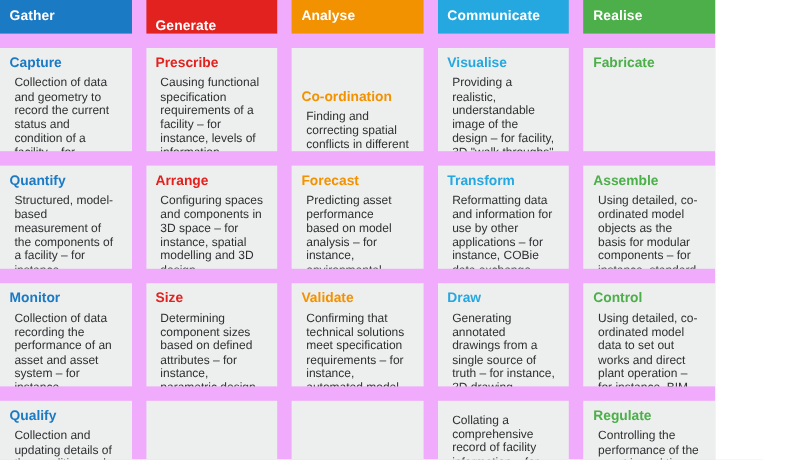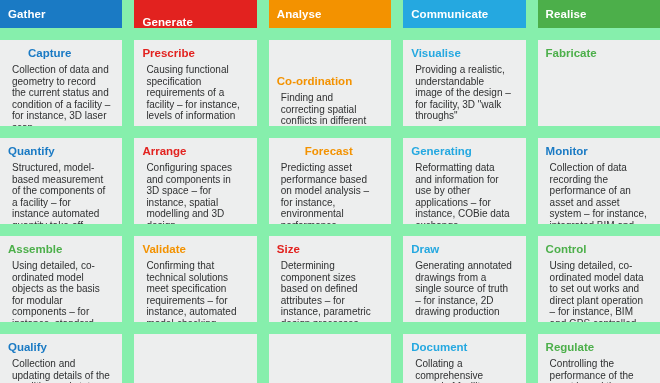--- a/index.html
+++ b/index.html
@@ -3,28 +3,28 @@
 <meta charset="utf-8">
 <style>
   * { box-sizing: border-box; }
   html, body {
     margin: 0; padding: 0;
     width: 660px; height: 383px;
     background: #ffffff;
     font-family: "Liberation Sans", sans-serif;
   }
   #grid {
-    width: 660px;
+    width: 596px;
     height: 383px;
     display: grid;
     grid-template-columns: repeat(5, 1fr);
     grid-template-rows: 28px 86px 86px 86px 97px;
     column-gap: 2px;
     row-gap: 2px;
-    background: #86efac;
+    background: #f0abfc;
     gap: 12px;
   }
   .hdr {
     display: flex;
     align-items: center;
     padding-left: 8px;
     color: #ffffff;
     font-size: 11.5px;
     font-weight: bold;
     letter-spacing: 0.1px;
@@ -63,21 +63,21 @@
       <span>Analyse</span>
     </div>
   <div class="hdr" style="background: rgb(37, 168, 224);">
       <span>Communicate</span>
     </div>
   <div class="hdr" style="background: rgb(76, 175, 74);">
       <span>Realise</span>
     </div>
 
   <div class="cell">
-    <p class="title" style="color: rgb(26, 122, 196); margin-left: 20px;">Capture</p>
+    <p class="title" style="color: rgb(26, 122, 196);">Capture</p>
     <p class="body">Collection of data and geometry to record the current status and condition of a facility – for instance, 3D laser scan</p>
   </div>
   <div class="cell">
     <p class="title" style="color: rgb(226, 34, 31);">Prescribe</p>
     <p class="body">Causing functional specification requirements of a facility – for instance, levels of information</p>
   </div>
   <div class="cell">
     <p class="title" style="color: rgb(243, 146, 0); margin-top: 28px;">Co-ordination</p>
     <p class="body">Finding and correcting spatial conflicts in different design models – for instance, clash detection</p>
   </div>
@@ -91,61 +91,60 @@
 
   <div class="cell">
     <p class="title" style="color: rgb(26, 122, 196);">Quantify</p>
     <p class="body">Structured, model-based measurement of the components of a facility – for instance automated quantity take-off</p>
   </div>
   <div class="cell">
     <p class="title" style="color: rgb(226, 34, 31);">Arrange</p>
     <p class="body">Configuring spaces and components in 3D space – for instance, spatial modelling and 3D design</p>
   </div>
   <div class="cell">
-    <p class="title" style="color: rgb(243, 146, 0); margin-left: 28px;">Forecast</p>
+    <p class="title" style="color: rgb(243, 146, 0);">Forecast</p>
     <p class="body">Predicting asset performance based on model analysis – for instance, environmental performance modelling</p>
   </div>
   <div class="cell">
-    <p class="title" style="color: rgb(37, 168, 224);">Generating</p>
+    <p class="title" style="color: rgb(37, 168, 224);">Transform</p>
     <p class="body">Reformatting data and information for use by other applications – for instance, COBie data exchange</p>
   </div>
+  <div class="cell">
+    <p class="title" style="color: rgb(76, 175, 74);">Assemble</p>
+    <p class="body">Using detailed, co-ordinated model objects as the basis for modular components – for instance, standard library objects</p>
+  </div>
+
   <div class="cell">
     <p class="title" style="color: rgb(26, 122, 196);">Monitor</p>
     <p class="body">Collection of data recording the performance of an asset and asset system – for instance, integrated BIM and BMS data</p>
   </div>
-
   <div class="cell">
-    <p class="title" style="color: rgb(76, 175, 74);">Assemble</p>
-    <p class="body">Using detailed, co-ordinated model objects as the basis for modular components – for instance, standard library objects</p>
+    <p class="title" style="color: rgb(226, 34, 31);">Size</p>
+    <p class="body">Determining component sizes based on defined attributes – for instance, parametric design processes</p>
   </div>
   <div class="cell">
     <p class="title" style="color: rgb(243, 146, 0);">Validate</p>
     <p class="body">Confirming that technical solutions meet specification requirements – for instance, automated model-checking</p>
-  </div>
-  <div class="cell">
-    <p class="title" style="color: rgb(226, 34, 31);">Size</p>
-    <p class="body">Determining component sizes based on defined attributes – for instance, parametric design processes</p>
   </div>
   <div class="cell">
     <p class="title" style="color: rgb(37, 168, 224);">Draw</p>
     <p class="body">Generating annotated drawings from a single source of truth – for instance, 2D drawing production</p>
   </div>
   <div class="cell">
     <p class="title" style="color: rgb(76, 175, 74);">Control</p>
     <p class="body">Using detailed, co-ordinated model data to set out works and direct plant operation – for instance, BIM and GPS controlled excavation</p>
   </div>
 
   <div class="cell">
     <p class="title" style="color: rgb(26, 122, 196);">Qualify</p>
     <p class="body">Collection and updating details of the condition and status of components of a facility – for instance, asset data held as object attributes</p>
   </div>
   <div class="cell empty"></div>
   <div class="cell empty"></div>
   <div class="cell">
-    <p class="title" style="color: rgb(37, 168, 224);">Document</p>
     <p class="body">Collating a comprehensive record of facility information – for instance, FM and PPM documentation</p>
   </div>
   <div class="cell">
     <p class="title" style="color: rgb(76, 175, 74);">Regulate</p>
     <p class="body">Controlling the performance of the asset in real time, using data derived from BIM – for instance, integrating BIM and BMS data</p>
   </div>
 
 </div>
 
 </body></html>

